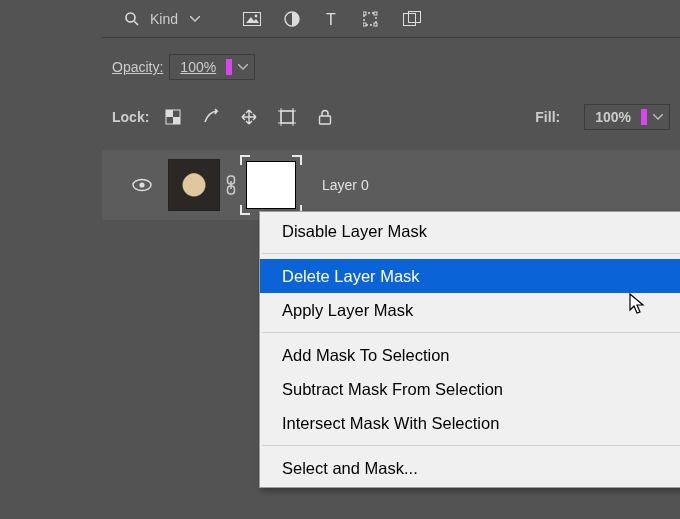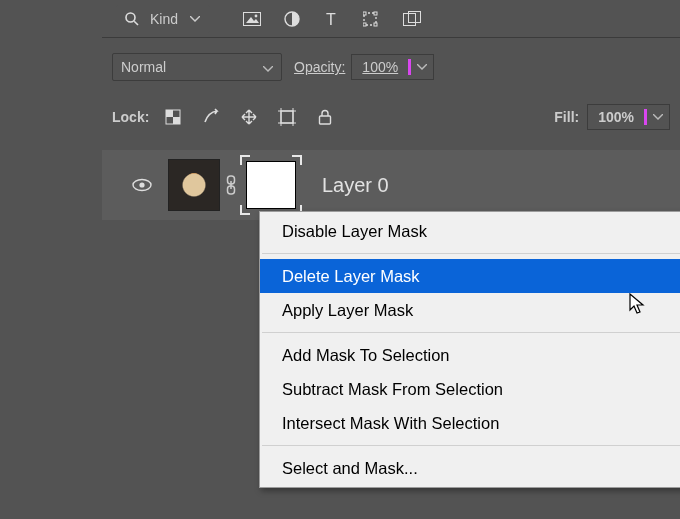--- a/index.html
+++ b/index.html
@@ -10,40 +10,40 @@
   .search-icon svg, .icon svg { display: block; }
   .kind-filter { display: flex; align-items: center; gap: 6px; margin-left: 4px; }
   .dropdown-caret { width: 14px; display: flex; justify-content: center; }
   .filter-icons { display: flex; gap: 20px; margin-left: 32px; align-items: center; }
   .filter-icons .ic { width: 20px; height: 20px; display: flex; align-items: center; justify-content: center; color: #ddd; }
   .blend-row { margin-top: 10px; gap: 12px; }
   .select-box { display: flex; align-items: center; justify-content: space-between; background: #535353; border: 1px solid #3c3c3c; border-radius: 2px; height: 28px; padding: 0 8px; }
   .select-box .caret { margin-left: 22px; }
   .opacity-group { display: flex; align-items: center; gap: 6px; text-decoration: underline; }
   .pct-box { display: flex; align-items: center; border: 1px solid #3c3c3c; height: 26px; }
-  .pct-box .val { padding: 0 10px; min-width: 54px; text-align: left; border-right: 3px solid #d946ef; }
+  .pct-box .val { padding: 0 10px; min-width: 54px; text-align: left; border-right: 6px solid #d946ef; }
   .pct-box .car { width: 22px; display: flex; justify-content: center; }
   .lock-row { margin-top: 12px; gap: 14px; justify-content: flex-start; font-weight: bold; }
   .lock-icons { display: flex; gap: 18px; align-items: center; }
   .lock-icons .ic { width: 20px; height: 20px; display: flex; align-items: center; justify-content: center; }
-  .fill-group { margin-left: auto; display: flex; align-items: center; gap: 8px; }
+  .fill-group { margin-left: auto; display: flex; align-items: center; gap: 24px; }
   .layer-area { margin-top: 14px; }
   .layer-row { display: flex; align-items: center; height: 70px; background: #5c5c5c; padding-left: 28px; }
   .eye { width: 24px; display: flex; justify-content: center; margin-right: 14px; }
   .thumb { width: 52px; height: 52px; border: 1px solid #222; background: radial-gradient(circle at 50% 42%, #b77a3d 0 20%, #2b2724 22% 100%); position: relative; }
   .thumb::after { content:""; position:absolute; left:12%; top:12%; width:76%; height:76%; border-radius:50%; background: radial-gradient(circle, #e0c79d 0 40%, rgba(0,0,0,0) 45%); }
   .link { width: 22px; display: flex; justify-content: center; }
   .mask-wrap { position: relative; width: 58px; height: 56px; }
   .mask { position: absolute; left: 4px; top: 4px; width: 50px; height: 48px; background: #fff; border: 1px solid #000; }
   .mask-wrap .c { position:absolute; width:10px; height:10px; border:2px solid #e8e8e8; }
   .mask-wrap .tl { top:-2px; left:-2px; border-right:none; border-bottom:none;}
   .mask-wrap .tr { top:-2px; right:-2px; border-left:none; border-bottom:none;}
   .mask-wrap .bl { bottom:-2px; left:-2px; border-right:none; border-top:none;}
   .mask-wrap .br { bottom:-2px; right:-2px; border-left:none; border-top:none;}
-  .layer-label { margin-left: 22px; color: #e2e2e2; font-size: 20px; }
+  .layer-label { margin-left: 22px; color: #e2e2e2; font-size: 14px; }
 
   .context-menu { position: absolute; left: 259px; top: 211px; width: 430px; background: #f0f0f0; color: #000; border: 1px solid #9c9c9c; box-shadow: 2px 3px 6px rgba(0,0,0,0.35); font-size: 16.5px; padding: 2px 0; }
   .context-menu .mi { padding: 6px 22px; line-height: 22px; white-space: nowrap; }
   .context-menu .mi.hover { background: #0a64d8; color: #fff; }
   .context-menu .sep { height: 1px; background: #d0d0d0; margin: 5px 2px; }
 
   .cursor { position: absolute; left: 629px; top: 293px; pointer-events: none; }
   .cursor svg { display:block; }
 </style>
 </head>
@@ -97,28 +97,20 @@
       <span class="ic">
         <svg width="18" height="16">
             <rect x="0.5" y="2.5" width="12" height="12" fill="none" stroke="#ddd"></rect>
             <rect x="5.5" y="0.5" width="12" height="11" fill="none" stroke="#ddd"></rect>
           </svg>
       </span>
     </div>
   </div>
 
   <div class="row blend-row">
-    <div class="select-box" style="width:170px;">
-      <span>Normal</span>
-      <span class="caret">
-        <svg width="10" height="6">
-            <path d="M0 0 L5 5 L10 0" fill="none" stroke="#bbb" stroke-width="1.4"></path>
-          </svg>
-      </span>
-    </div>
     <div class="opacity-group">
       <span>Opacity:</span>
       <div class="pct-box">
         <span class="val">100%</span>
         <span class="car">
           <svg width="10" height="6">
               <path d="M0 0 L5 5 L10 0" fill="none" stroke="#bbb" stroke-width="1.4"></path>
             </svg>
         </span>
       </div>

